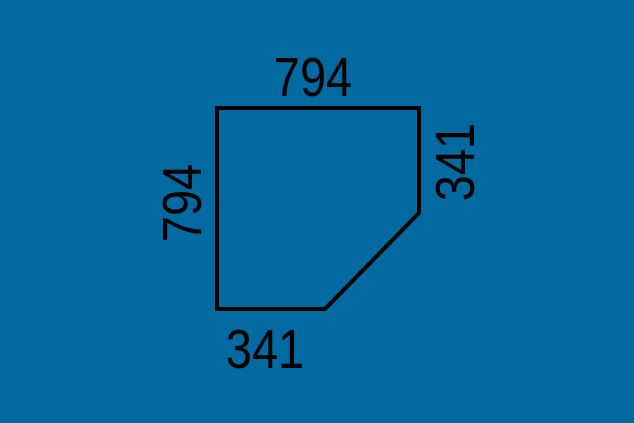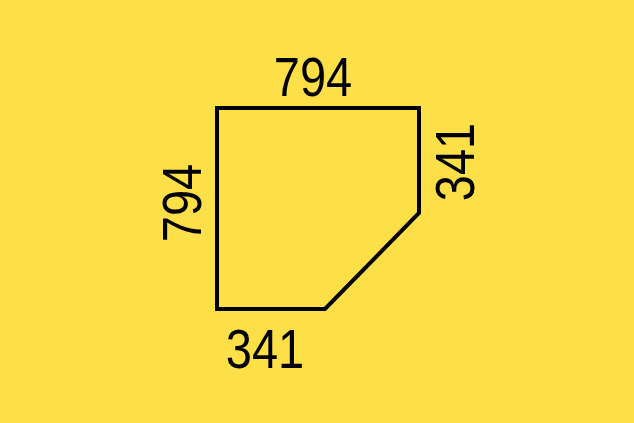--- a/index.html
+++ b/index.html
@@ -4,21 +4,21 @@
 <style>
   html, body {
     margin: 0;
     padding: 0;
     background: #ffffff;
   }
   .canvas {
     position: relative;
     width: 634px;
     height: 423px;
-    background: #fde047;
+    background: #0369a1;
     overflow: hidden;
     font-family: "Liberation Sans", sans-serif;
   }
   .shape-svg {
     position: absolute;
     left: 0;
     top: 0;
     width: 634px;
     height: 423px;
   }

